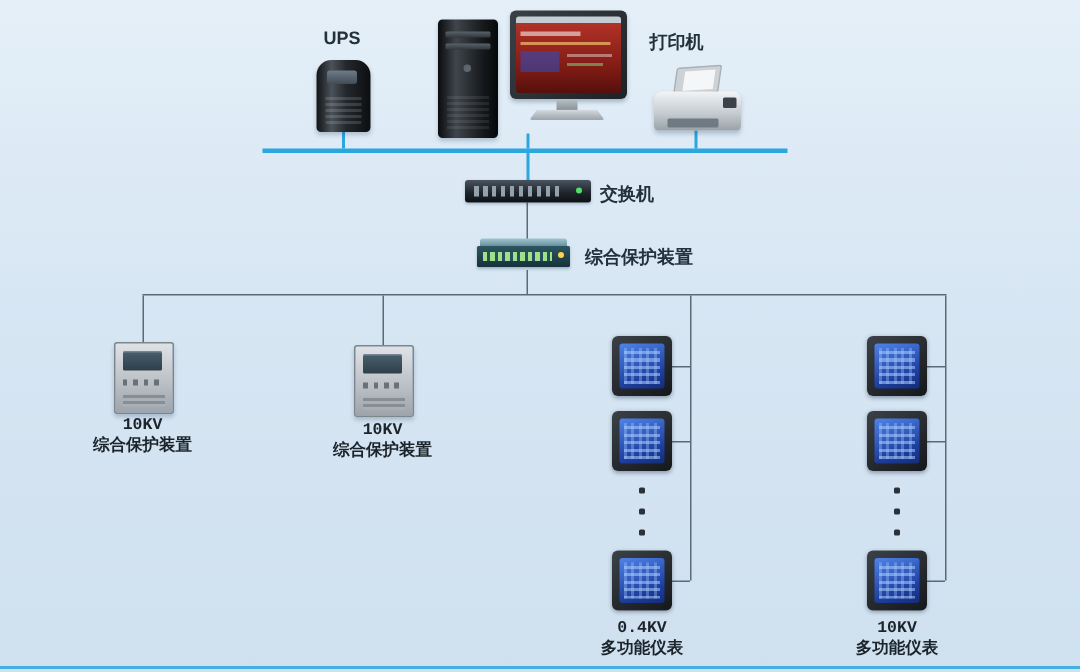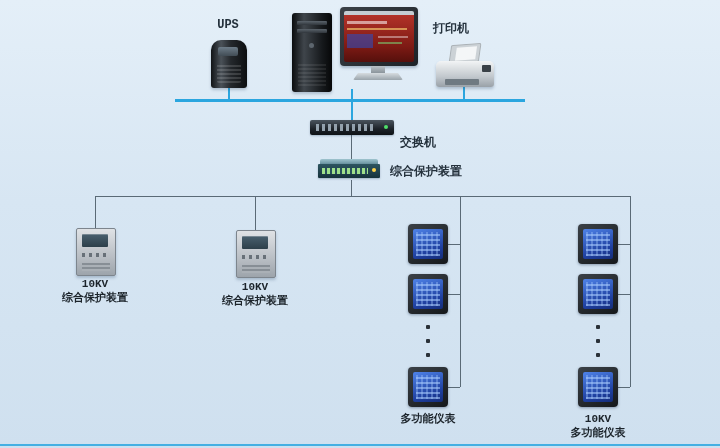--- a/index.html
+++ b/index.html
@@ -6,21 +6,21 @@
   .stage{
     position:relative;width:720px;height:448px;overflow:hidden;
     background:linear-gradient(180deg,#e4eff8 0%,#d7e6f3 45%,#cfe0ef 100%);
     font-family:"Liberation Sans","DejaVu Sans",sans-serif;
   }
   .abs{position:absolute;}
   
   .blue{position:absolute;background:#2ba6df;}
   .wire{position:absolute;background:#5a6a76;}
   
-  .toplabel{position:absolute;font-size:12px;font-weight:600;color:#24313c;white-space:nowrap;font-family:Liberation Mono, monospace;}
+  .toplabel{position:absolute;font-size:12px;font-weight:600;color:#24313c;white-space:nowrap;}
   .cap{position:absolute;width:110px;text-align:center;font-size:11px;font-weight:700;color:#1c242b;line-height:1.3;}
   .cap span{display:block;font-family:Liberation Mono, monospace;}
   
   .ups{position:absolute;left:211px;top:40px;width:36px;height:48px;
     background:linear-gradient(90deg,#111417,#4a5158 28%,#24282c 55%,#0c0e10);
     border-radius:10px 10px 3px 3px;box-shadow:0 2px 3px rgba(30,60,90,.25);}
   .ups .panel{position:absolute;left:7px;top:7px;width:20px;height:9px;
     background:linear-gradient(#6d7c88,#414c55);border-radius:2px;}
   .ups .vent{position:absolute;left:6px;bottom:5px;width:24px;height:20px;border-radius:2px;
     background:repeating-linear-gradient(0deg,rgba(255,255,255,.14) 0 2px,transparent 2px 4px);}
@@ -152,21 +152,21 @@
     <div class="paper"></div>
     <div class="body"></div>
     <div class="slot"></div>
     <div class="ctrl"></div>
   </div>
 
   <div class="switch">
     <div class="ports"></div>
     <div class="led"></div>
   </div>
-  <div class="toplabel" style="left:400px;top:134px">交换机</div>
+  <div class="toplabel" style="left:400px;top:121px">交换机</div>
 
   <div class="serial">
     <div class="top"></div>
     <div class="front"></div>
     <div class="ports"></div>
     <div class="led"></div>
   </div>
   <div class="toplabel" style="left:390px;top:163px">综合保护装置</div>
 
   <div class="prot" style="left:76px;top:228px">
@@ -197,20 +197,21 @@
     </div>
   <div class="dots" style="left:426px;top:325px">
       <i></i>
       <i></i>
       <i></i>
     </div>
   <div class="meter" style="left:408px;top:367px">
       <div class="face"></div>
     </div>
   <div class="cap" style="left:373px;top:412px">
+    <span>0.4KV</span>
     <span>多功能仪表</span>
   </div>
 
   <div class="meter" style="left:578px;top:224px">
       <div class="face"></div>
     </div>
   <div class="meter" style="left:578px;top:274px">
       <div class="face"></div>
     </div>
   <div class="dots" style="left:596px;top:325px">

